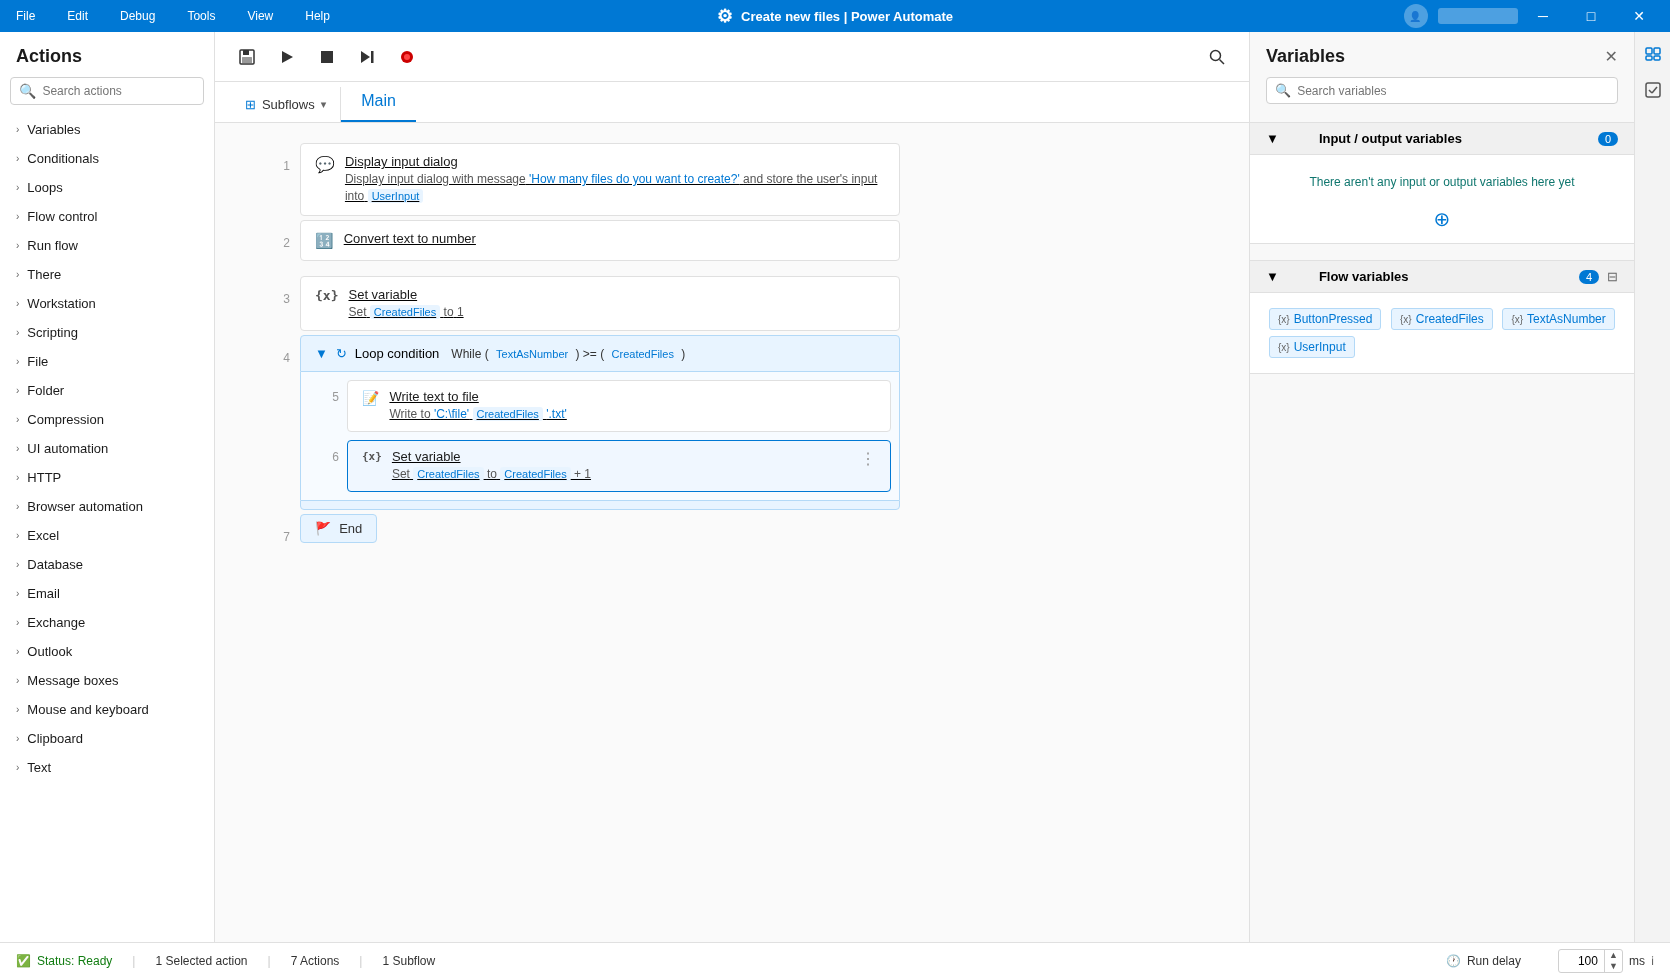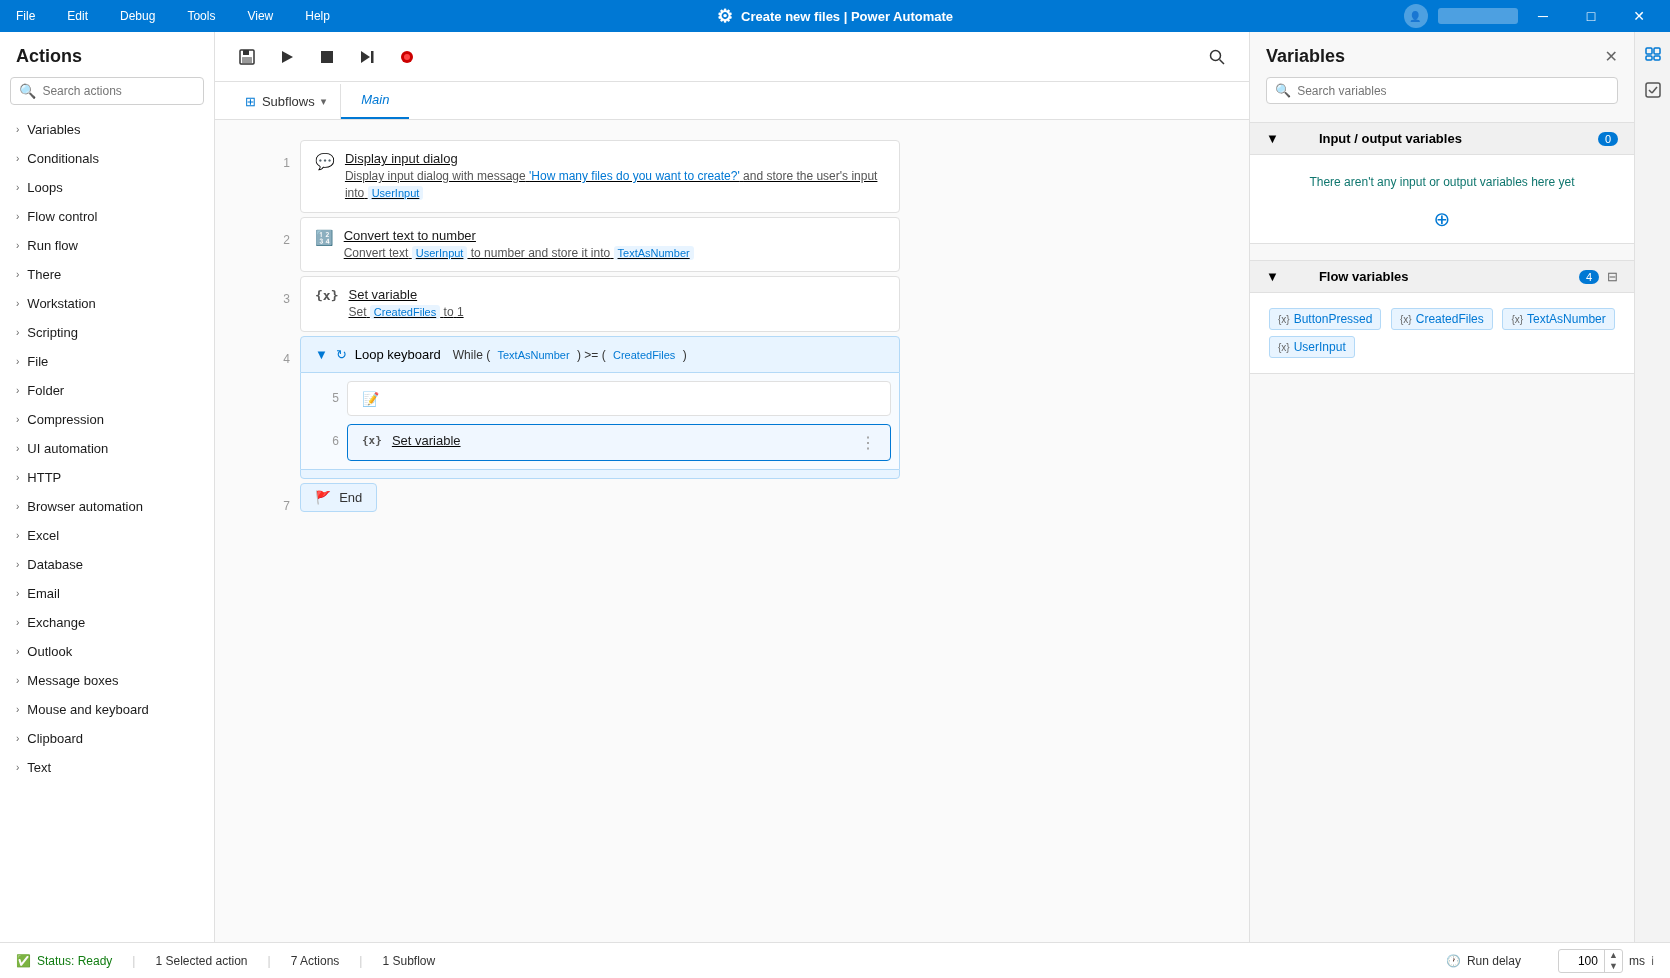--- a/index.html
+++ b/index.html
@@ -81,22 +81,22 @@
 
     
     .canvas-area { flex: 1; display: flex; flex-direction: column; background: #fafafa; }
     .tabs-bar { background: white; border-bottom: 1px solid #e0e0e0; display: flex; align-items: flex-end; padding: 0 16px; }
     .subflows-btn {
       display: flex; align-items: center; gap: 6px;
       padding: 10px 14px; cursor: pointer; font-size: 13px; color: #333;
       border-right: 1px solid #e0e0e0;
     }
     .tab-item {
-      padding: 10px 20px; cursor: pointer; font-size: 13px;
-      border-bottom: 2px solid transparent; color: #666; font-style: italic;
+      padding: 10px 20px; cursor: pointer; font-size: 16px;
+      border-bottom: 2px solid transparent; color: #666;
     }
     .tab-item.active { border-bottom-color: #0078d4; color: #0078d4; font-weight: 500; }
     .canvas-content { flex: 1; overflow-y: auto; padding: 20px 40px; }
 
     
     .flow-step {
       display: flex;
       align-items: flex-start;
       margin-bottom: 4px;
       min-height: 52px;
@@ -404,29 +404,20 @@
             </div>
           </div>
         </div>
 
         <div class="flow-step">
           <div class="step-number">2</div>
           <div class="step-card">
             <span class="step-icon" style="font-size:15px;">🔢</span>
             <div class="step-content">
               <div class="step-title">Convert text to number</div>
-              <div class="step-desc">
-                <span>Convert text</span>
-                <span> </span>
-                <span class="var-link">UserInput</span>
-                <span> </span>
-                <span>to number and store it into</span>
-                <span> </span>
-                <span class="var-link">TextAsNumber</span>
-              </div>
             </div>
           </div>
         </div>
 
         <div class="flow-step">
           <div class="step-number">3</div>
           <div class="step-card">
             <span class="step-icon" style="font-size:13px; font-weight:bold; font-family:monospace;">{x}</span>
             <div class="step-content">
               <div class="step-title">Set variable</div>
@@ -443,45 +434,68 @@
           </div>
         </div>
 
         <div class="flow-step">
           <div class="step-number">4</div>
           <div style="flex:1; max-width:600px;">
 
             <div class="loop-header">
               <span style="color:#0078d4; cursor:pointer;">▼</span>
               <span style="color:#0078d4;">↻</span>
-              <span style="font-size:13px; font-weight:500;">Loop keyboard</span>
+              <span style="font-size:13px; font-weight:500;">Loop condition</span>
               <span style="font-size:12px; color:#333; margin-left:4px;">
                 <span>While (</span>
                 <span class="var-link">TextAsNumber</span>
                 <span>) &gt;= (</span>
                 <span class="var-link">CreatedFiles</span>
                 <span>)</span>
               </span>
             </div>
 
             <div class="loop-body">
 
               <div class="loop-step">
                 <div class="loop-step-number">5</div>
                 <div class="loop-step-card">
                   <span class="step-icon" style="font-size:14px;">📝</span>
+                  <div class="step-content">
+                    <div class="step-title">Write text to file</div>
+                    <div class="step-desc">
+                      <span>Write to</span>
+                      <span> </span>
+                      <span class="str-link">'C:\file'</span>
+                      <span> </span>
+                      <span class="var-link">CreatedFiles</span>
+                      <span> </span>
+                      <span class="str-link">'.txt'</span>
+                    </div>
+                  </div>
                 </div>
               </div>
 
               <div class="loop-step">
                 <div class="loop-step-number">6</div>
                 <div class="loop-step-card loop-step-selected" style="position:relative;">
                   <span class="step-icon" style="font-size:11px; font-weight:bold; font-family:monospace;">{x}</span>
                   <div class="step-content">
                     <div class="step-title">Set variable</div>
+                    <div class="step-desc">
+                      <span>Set</span>
+                      <span> </span>
+                      <span class="var-link">CreatedFiles</span>
+                      <span> </span>
+                      <span>to</span>
+                      <span> </span>
+                      <span class="var-link">CreatedFiles</span>
+                      <span> </span>
+                      <span>+ 1</span>
+                    </div>
                   </div>
                   <span class="step-more">⋮</span>
                 </div>
               </div>
             </div>
 
             <div class="loop-end" style="height:8px;"></div>
           </div>
         </div>
 

